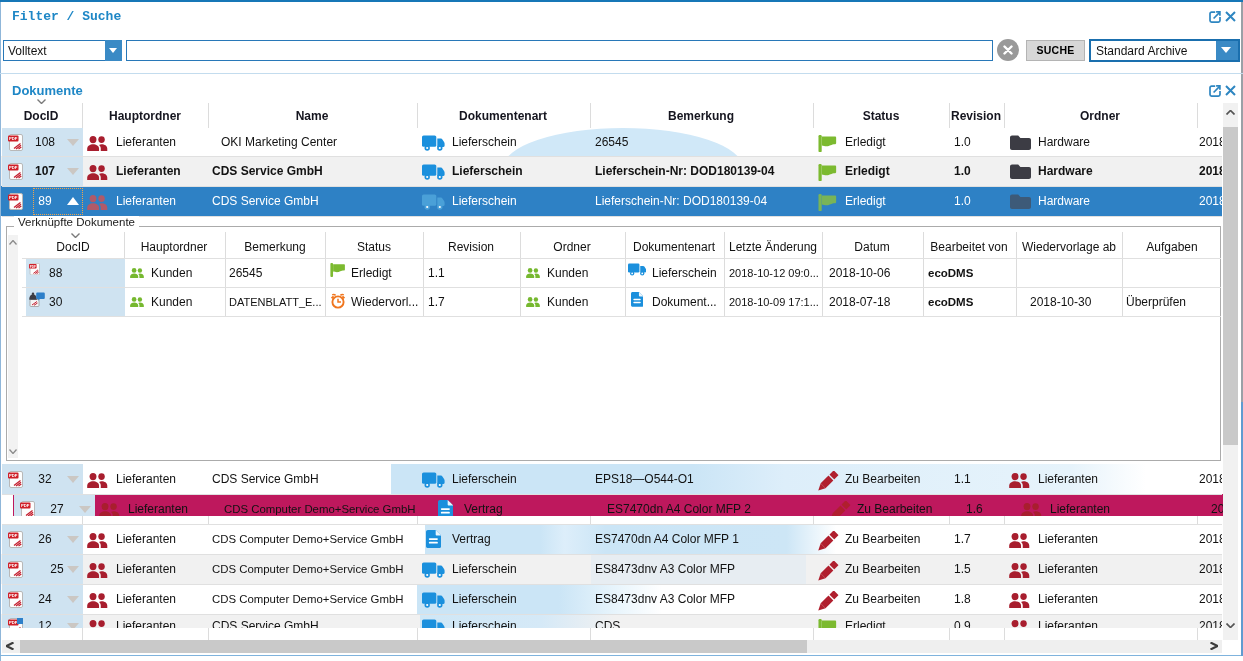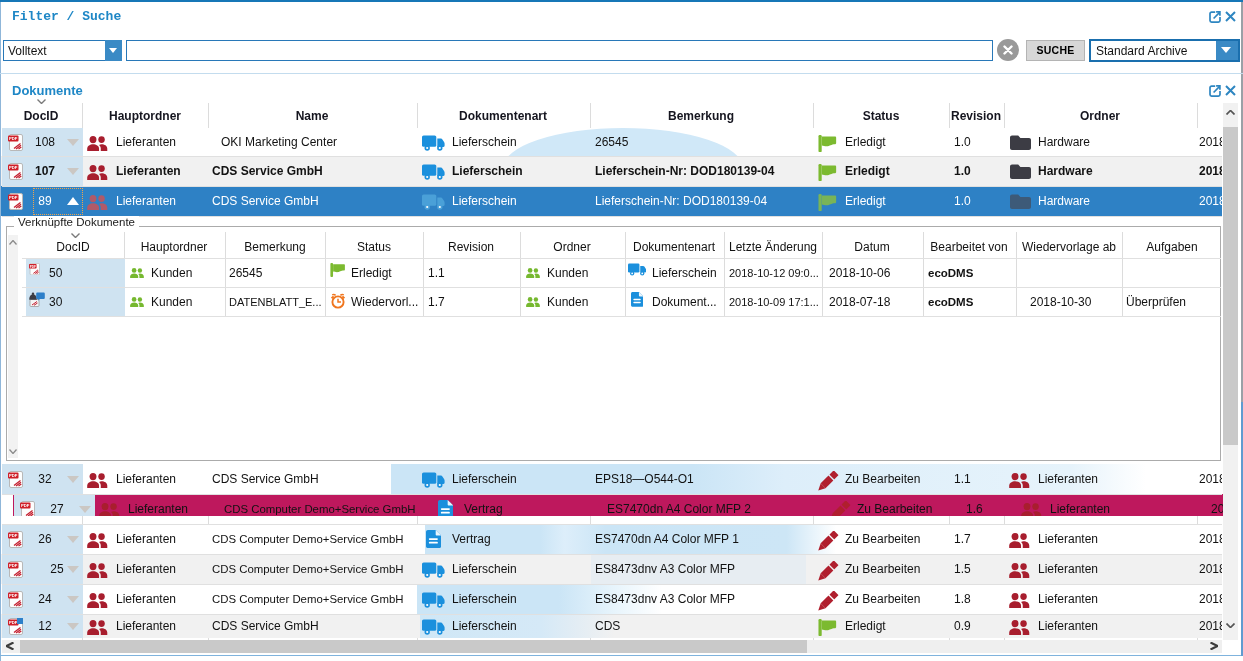--- a/index.html
+++ b/index.html
@@ -531,21 +531,21 @@
       <g fill="#a81e2e" transform="scale(0.9565217391304348,1.0)">
         <circle cx="6.3" cy="3.6" r="3.6"></circle>
         <circle cx="15.2" cy="3.6" r="3.4"></circle>
         <path d="M0.2,15 v-2.2 c0,-3.1 3.1,-4.6 6.2,-4.6 s6.2,1.5 6.2,4.6 V15 z"></path>
         <path d="M14.4,15 v-2.4 c0,-1.7 -0.7,-2.9 -1.8,-3.7 c0.8,-0.4 1.7,-0.7 2.7,-0.7 c3,0 5.9,1.5 5.9,4.4 V15 z"></path>
       </g>
     </svg>
     <div class="abs t" style="left:1037px;top:8px">Lieferanten</div>
     <div class="abs t" style="left:1198px;top:8px">2018</div>
   </div>
-<div class="abs" style="left:1px;top:614px;width:1221px;height:24px;background:#f1f1f1;overflow:hidden">
+<div class="abs" style="left:1px;top:614px;width:1221px;height:14px;background:#f1f1f1;overflow:hidden">
     <div class="abs" style="left:419px;top:0;width:195px;height:30px;background:linear-gradient(90deg,#cfe7f6 0%,#d5e9f7 62%,rgba(241,241,241,0) 100%)"></div>
     <div class="abs" style="left:1px;top:0;width:81px;height:24px;background:#cfe3f1"></div>
     <svg class="abs" style="left:7px;top:4px" width="15" height="17" viewBox="0 0 15 17">
       <g transform="scale(1.0)">
         <rect x="1.5" y="0.5" width="13" height="16" rx="1.5" fill="#fdfdfd" stroke="#b8b8b8" stroke-width="1"></rect>
         <rect x="0" y="1.5" width="10.5" height="6" rx="1" fill="#cf1f28"></rect>
         <text x="5.2" y="6.3" font-size="4.2" font-weight="bold" fill="#fff" text-anchor="middle" font-family="Liberation Sans,sans-serif">PDF</text>
         <g stroke="#c42030" stroke-width="1.3">
           <line x1="6" y1="14.5" x2="12.5" y2="9.5"></line>
           <line x1="8" y1="15" x2="13" y2="11.2"></line>
@@ -650,21 +650,21 @@
       <rect x="1.5" y="0.5" width="13" height="16" rx="1.5" fill="#fdfdfd" stroke="#b8b8b8" stroke-width="1"></rect>
       <rect x="0" y="1.5" width="10.5" height="6" rx="1" fill="#cf1f28"></rect>
       <text x="5.2" y="6.3" font-size="4.2" font-weight="bold" fill="#fff" text-anchor="middle" font-family="Liberation Sans,sans-serif">PDF</text>
       <g stroke="#c42030" stroke-width="1.3">
         <line x1="6" y1="14.5" x2="12.5" y2="9.5"></line>
         <line x1="8" y1="15" x2="13" y2="11.2"></line>
         <line x1="10.5" y1="15" x2="13.3" y2="13"></line>
       </g>
     </g>
   </svg>
-<div class="abs t" style="left:49px;top:266px;">50</div>
+<div class="abs t" style="left:49px;top:266px;">88</div>
 <svg class="abs" style="left:130px;top:268px" width="15" height="10" viewBox="0 0 15 10">
     <g fill="#76b82f" transform="scale(0.6521739130434783,0.6666666666666666)">
       <circle cx="6.3" cy="3.6" r="3.6"></circle>
       <circle cx="15.2" cy="3.6" r="3.4"></circle>
       <path d="M0.2,15 v-2.2 c0,-3.1 3.1,-4.6 6.2,-4.6 s6.2,1.5 6.2,4.6 V15 z"></path>
       <path d="M14.4,15 v-2.4 c0,-1.7 -0.7,-2.9 -1.8,-3.7 c0.8,-0.4 1.7,-0.7 2.7,-0.7 c3,0 5.9,1.5 5.9,4.4 V15 z"></path>
     </g>
   </svg>
 <div class="abs t" style="left:151px;top:266px;">Kunden</div>
 <div class="abs t" style="left:229px;top:266px;">26545</div>

